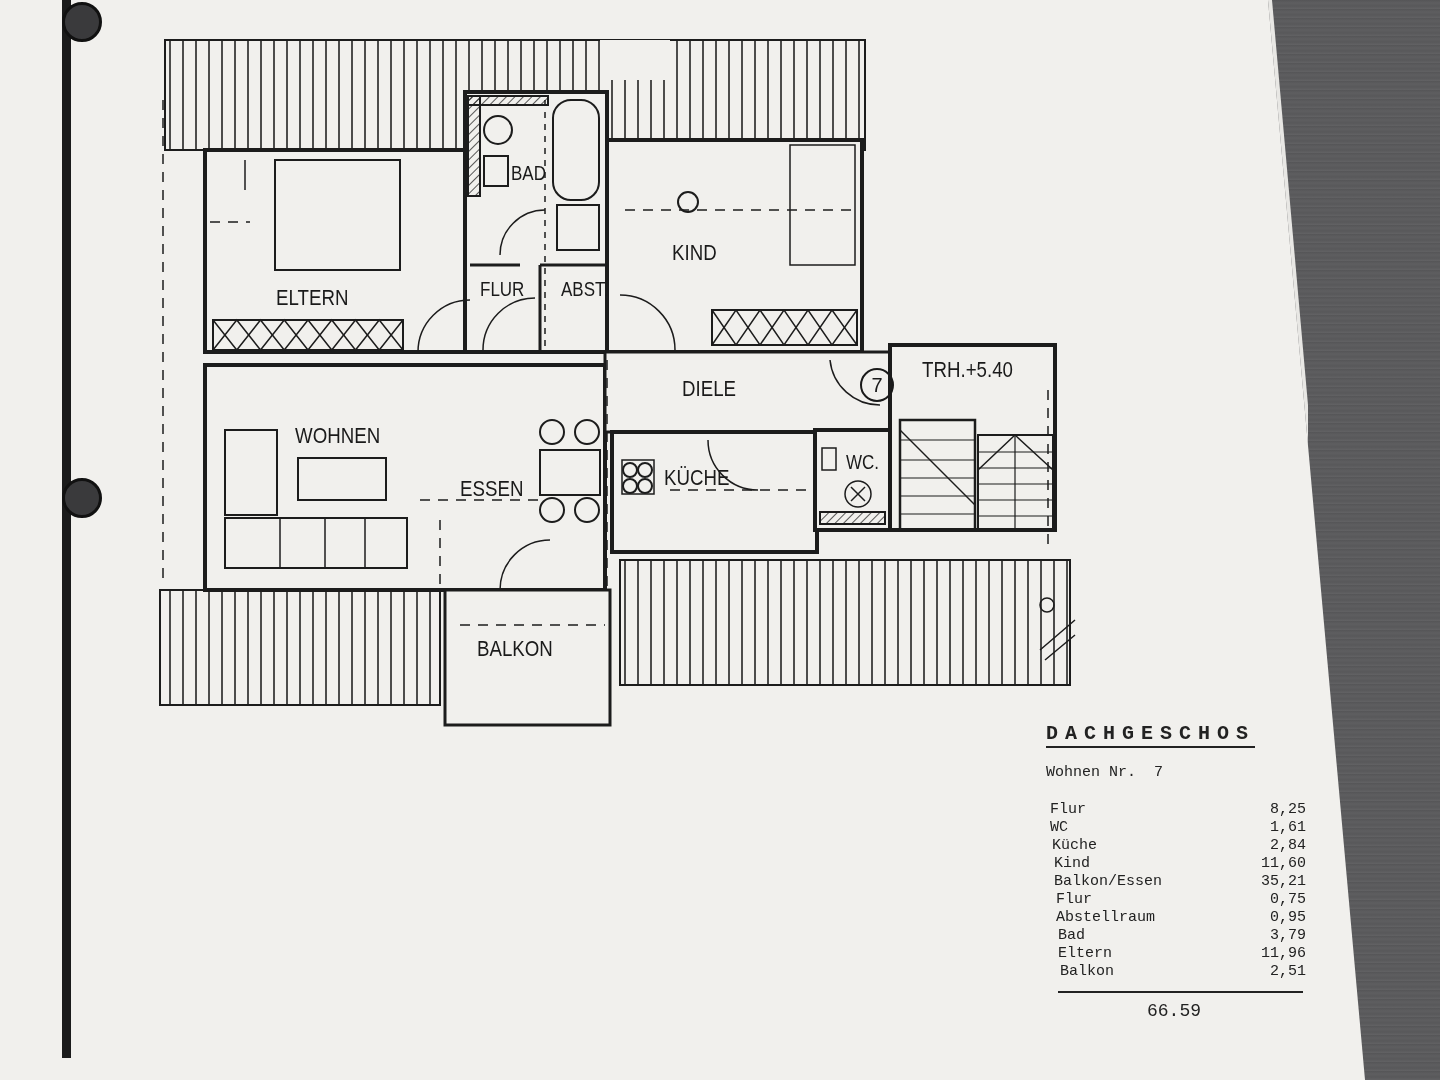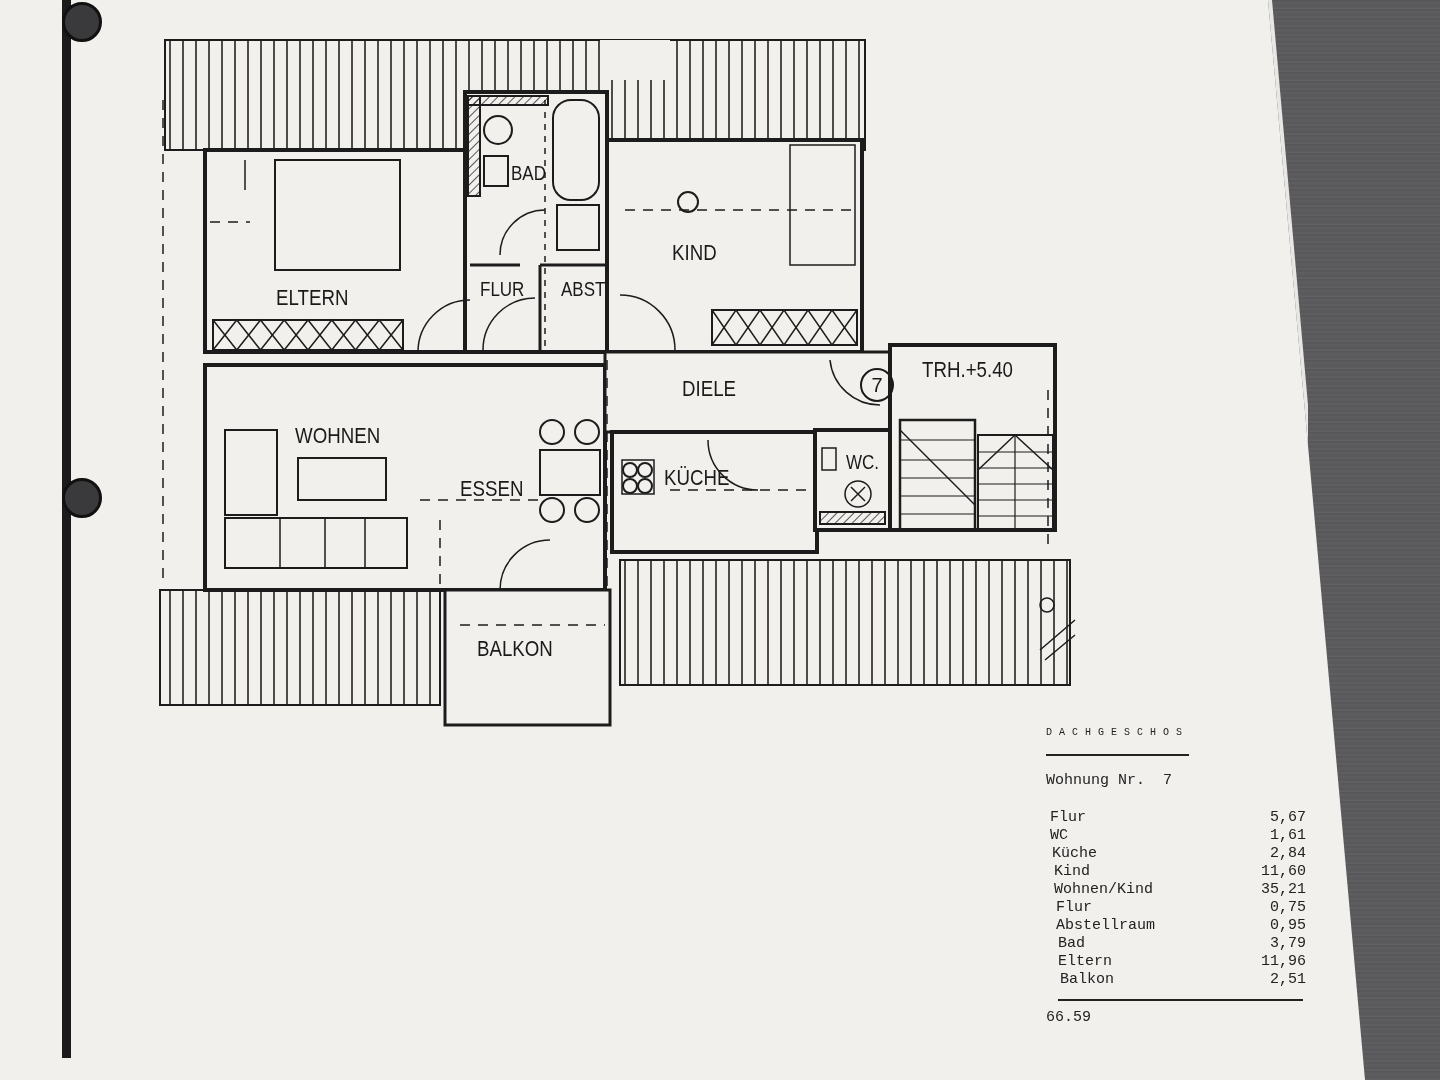--- a/index.html
+++ b/index.html
@@ -31,28 +31,28 @@
   .room-label {
     position:absolute; font-family:"Liberation Sans Narrow","Liberation Sans",sans-serif;
     font-size:22px; color:#1a1a1a; letter-spacing:0px; transform:scaleX(0.85); transform-origin:left top;
   }
   .circle-num {
     position:absolute; width:30px; height:30px; border:2px solid #1a1a1a; border-radius:50%;
     font-size:20px; text-align:center; line-height:30px; color:#1a1a1a;
   }
   .legend { position:absolute; left:1046px; top:722px; width:260px; font-family:"Liberation Mono", monospace; color:#222; }
   .legend-title {
-    font-size:10px; font-weight:normal; letter-spacing:7px; border-bottom:2px solid #222; display:inline-block; padding-bottom:16px;
+    font-size:20px; font-weight:bold; letter-spacing:7px; border-bottom:2px solid #222; display:inline-block; padding-bottom:1px;
   }
   .legend-apt { font-size:15px; margin-top:16px; }
   .legend-apt span { margin-left:18px; }
   .legend-rows { margin-top:20px; }
   .legend-row { display:flex; justify-content:space-between; font-size:15px; line-height:18px; }
   .legend-rule { border-top:2px solid #222; margin-top:10px; width:245px; margin-left:12px; }
-  .legend-total { text-align:left; font-size:15px; margin-top:8px; padding-right:4px; }
+  .legend-total { text-align:center; font-size:18px; margin-top:8px; padding-right:4px; }
 </style>
 </head>
 <body>
 
 <div class="desk-grain"></div>
 <div class="paper"></div>
 <div class="paper-edge"></div>
 <div class="binder-line"></div>
 <div class="punch-hole" style="top:2px;"></div>
 <div class="punch-hole" style="top:478px;"></div>
@@ -185,41 +185,41 @@
 <div class="room-label" style="left:460px;top:476px;">ESSEN</div>
 <div class="room-label" style="left:664px;top:465px;">KÜCHE</div>
 <div class="room-label" style="left:846px;top:451px;font-size:20px;">WC.</div>
 <div class="room-label" style="left:477px;top:636px;">BALKON</div>
 <div class="circle-num" style="left:860px;top:368px;">7</div>
 <div class="room-label" style="left:922px;top:357px;">TRH.+5.40</div>
 
 <div class="legend">
   <div class="legend-title">DACHGESCHOS</div>
   <div class="legend-apt">
-    <span style="margin-left:0">Wohnung Nr.</span><span>7</span>
+    <span style="margin-left:0">Wohnen Nr.</span><span>7</span>
   </div>
   <div class="legend-rows">
     <div class="legend-row" style="padding-left:4px">
         <span>Flur</span>
-        <span>5,67</span>
+        <span>8,25</span>
       </div>
     <div class="legend-row" style="padding-left:4px">
         <span>WC</span>
         <span>1,61</span>
       </div>
     <div class="legend-row" style="padding-left:6px">
         <span>Küche</span>
         <span>2,84</span>
       </div>
     <div class="legend-row" style="padding-left:8px">
         <span>Kind</span>
         <span>11,60</span>
       </div>
     <div class="legend-row" style="padding-left:8px">
-        <span>Wohnen/Kind</span>
+        <span>Balkon/Essen</span>
         <span>35,21</span>
       </div>
     <div class="legend-row" style="padding-left:10px">
         <span>Flur</span>
         <span>0,75</span>
       </div>
     <div class="legend-row" style="padding-left:10px">
         <span>Abstellraum</span>
         <span>0,95</span>
       </div>

